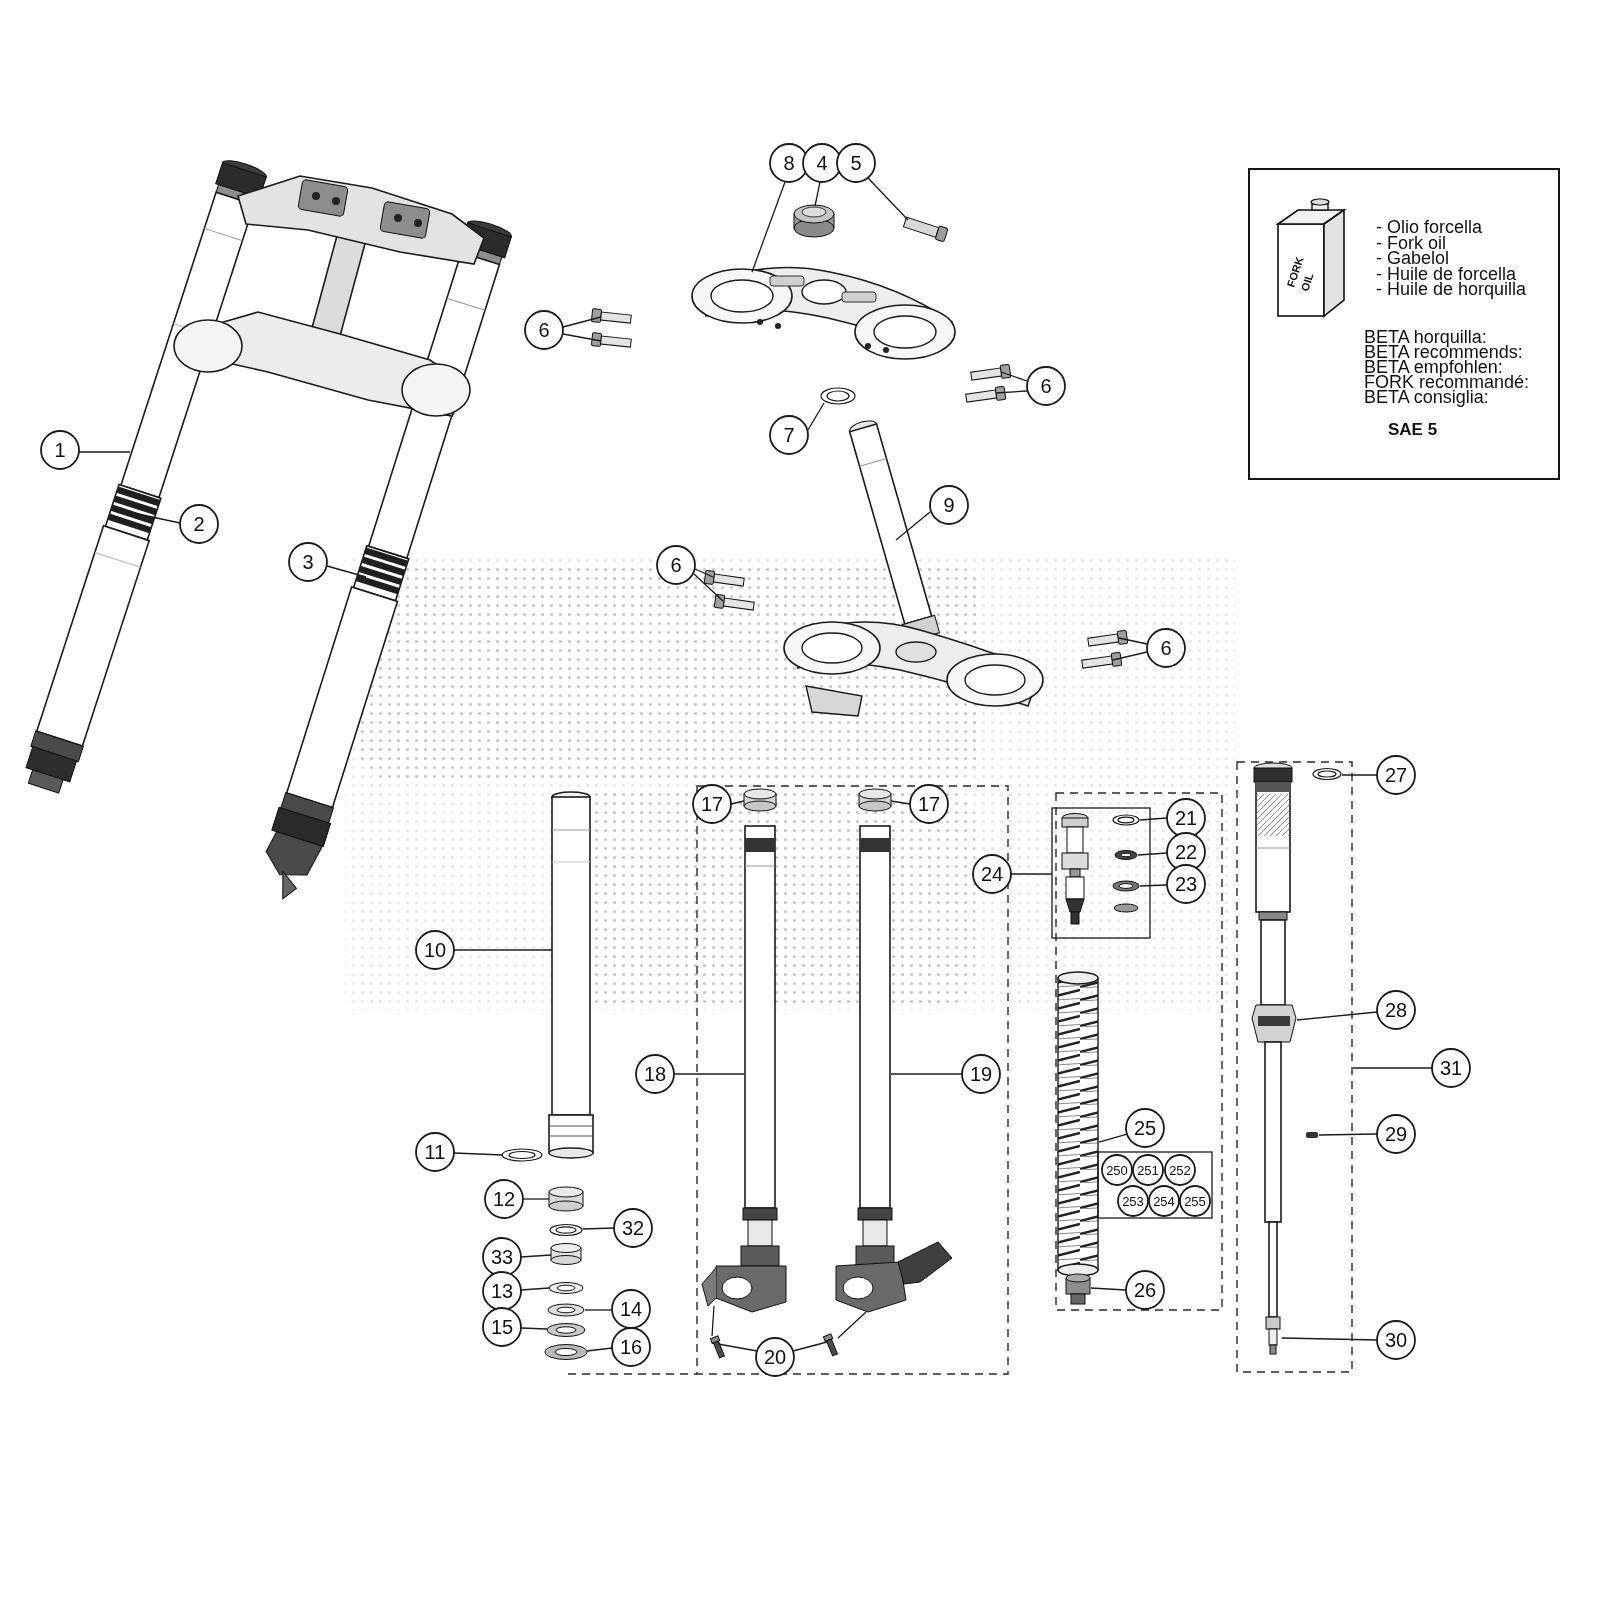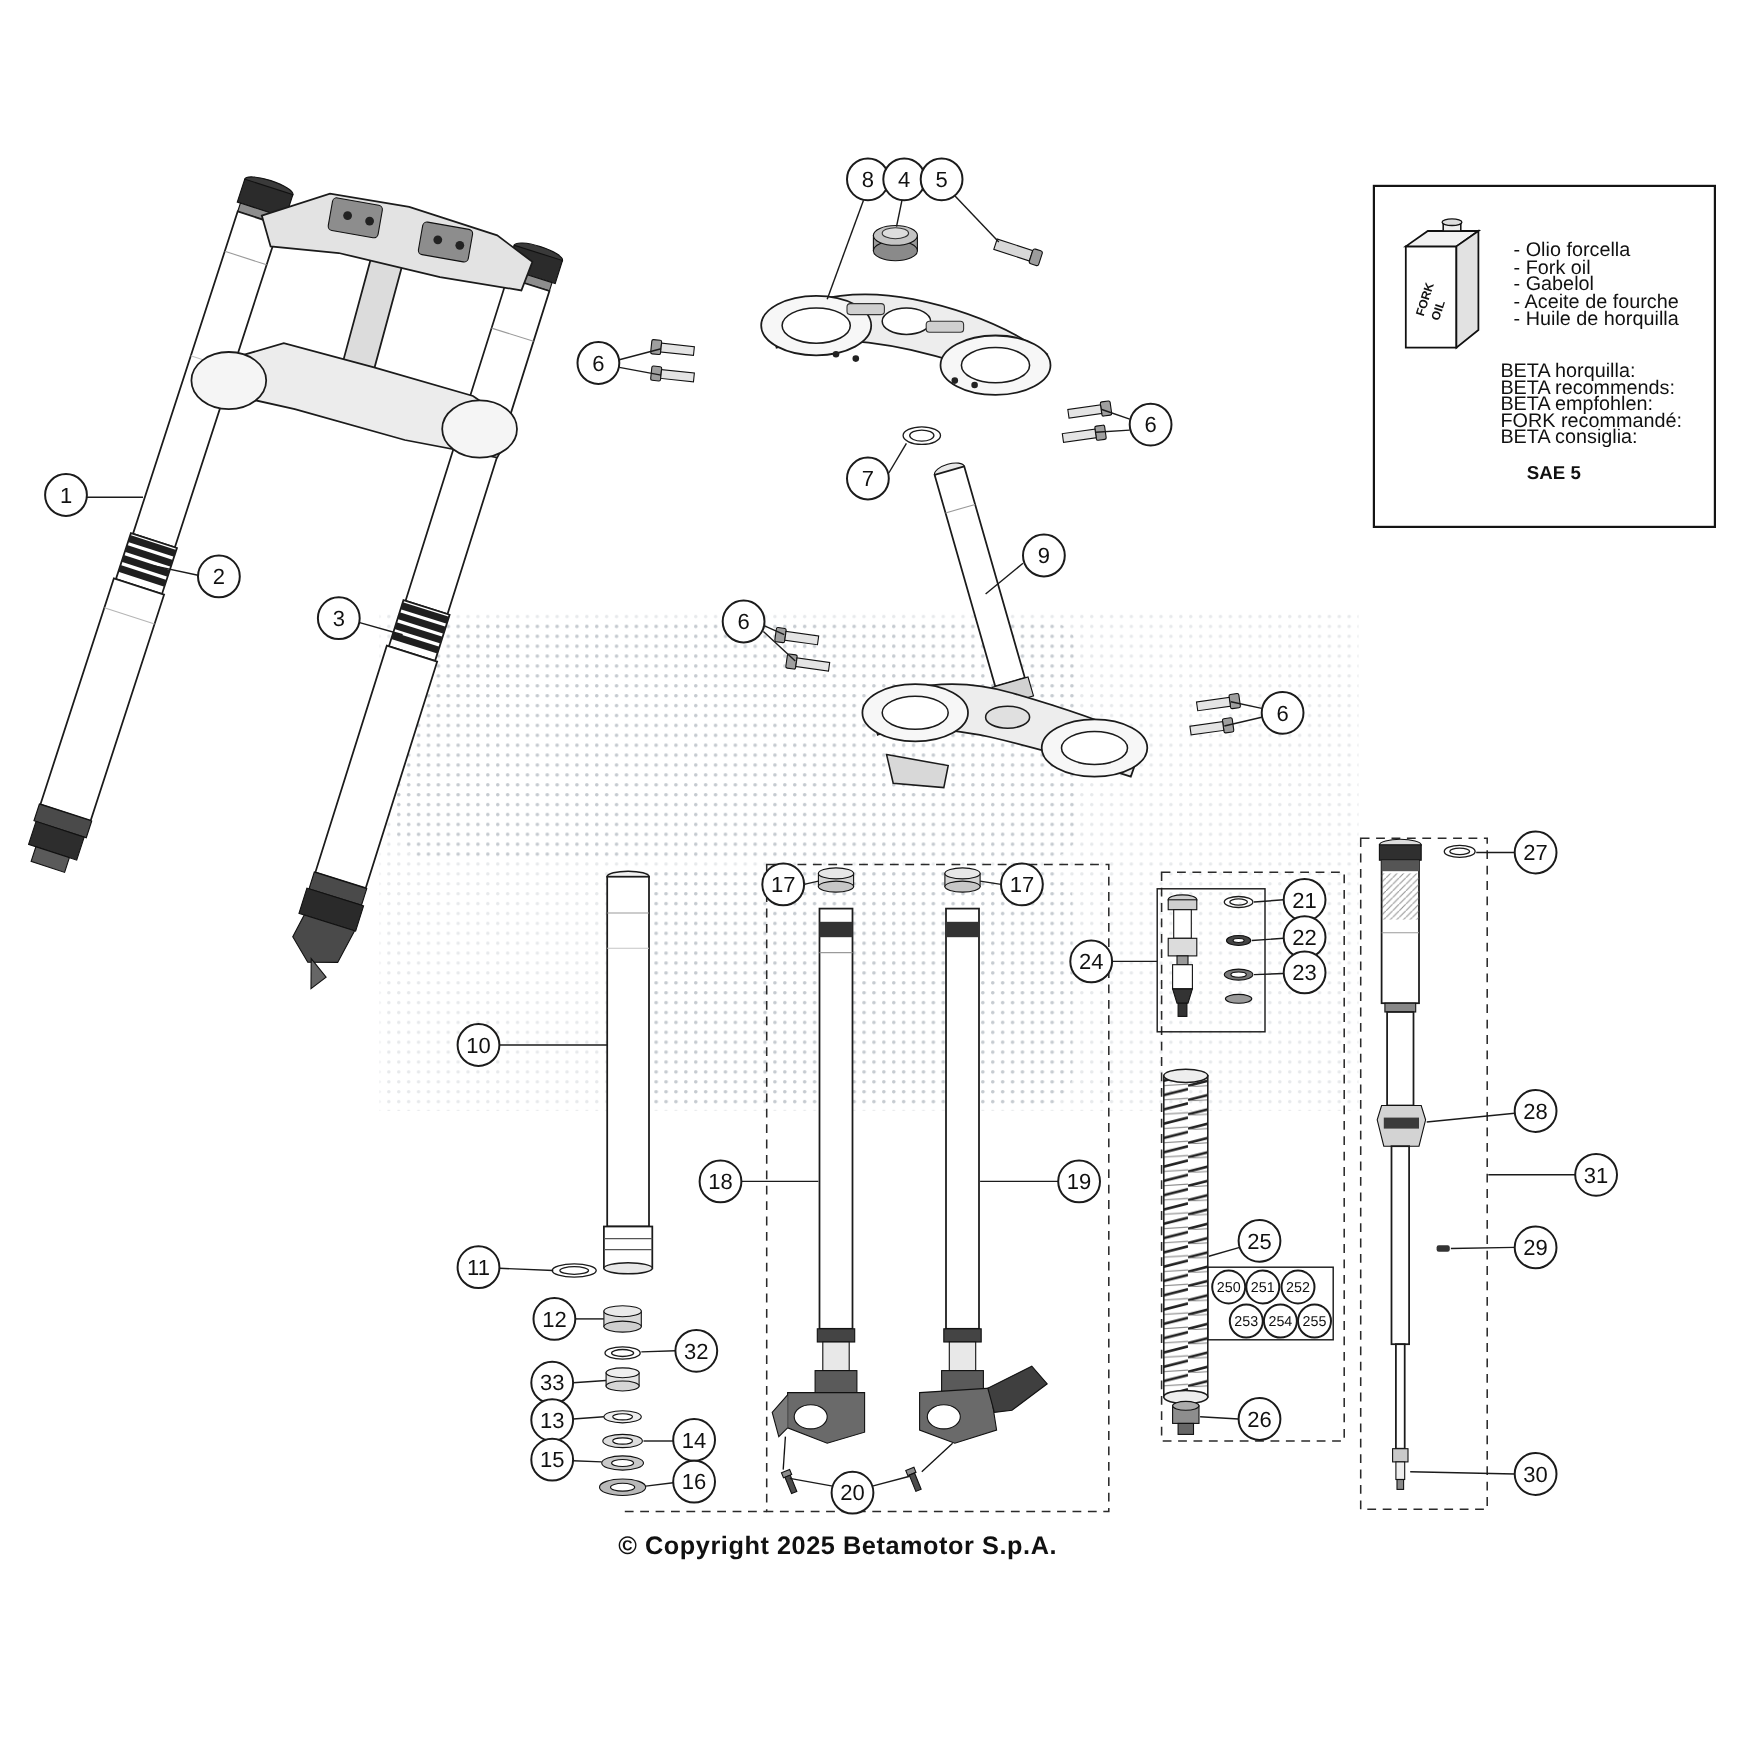--- a/index.html
+++ b/index.html
@@ -589,21 +589,20 @@
     <svg width="84" height="142" viewBox="0 0 84 142">
       <rect x="6" y="28" width="46" height="92" fill="#fff" stroke="#111" stroke-width="1.6"></rect>
       <polygon points="6,28 26,14 72,14 52,28" fill="#f2f2f2" stroke="#111" stroke-width="1.6"></polygon>
       <polygon points="52,28 72,14 72,104 52,120" fill="#e2e2e2" stroke="#111" stroke-width="1.6"></polygon>
       <rect x="40" y="6" width="16" height="8" fill="#eee" stroke="#111" stroke-width="1.4"></rect>
       <ellipse cx="48" cy="6" rx="9" ry="3" fill="#ddd" stroke="#111" stroke-width="1.2"></ellipse>
       <text x="22" y="92" transform="rotate(-72 22 92)" font-size="11" font-weight="bold" fill="#111">FORK</text>
       <text x="36" y="96" transform="rotate(-72 36 96)" font-size="11" font-weight="bold" fill="#111">OIL</text>
     </svg>
   </div>
-  <div class="info-lines" id="oil-names"><div>- Olio forcella</div><div>- Fork oil</div><div>- Gabelol</div><div>- Aceite de fourche</div><div>- Huile de horquilla</div></div>
+  <div class="info-lines" id="oil-names"><div>- Olio forcella</div><div>- Fork oil</div><div>- Gabelol</div><div>- Huile de forcella</div><div>- Huile de horquilla</div></div>
   <div class="info-lines" id="beta-recs"><div>BETA horquilla:</div><div>BETA recommends:</div><div>BETA empfohlen:</div><div>FORK recommandé:</div><div>BETA consiglia:</div></div>
   <div class="sae">SAE 5</div>
 </div>
 
 
-<div class="copyright">© Copyright 2025 Betamotor S.p.A.</div>
 
 </div>
 
 </body></html>

